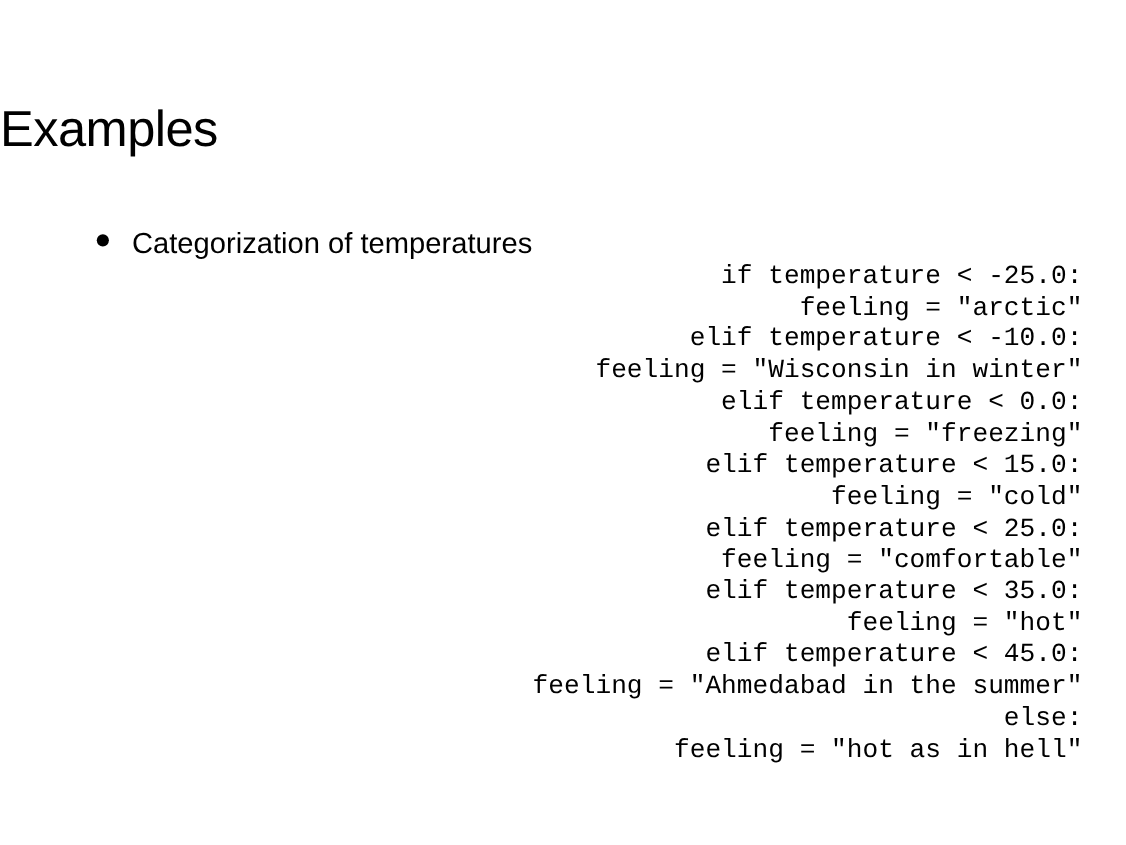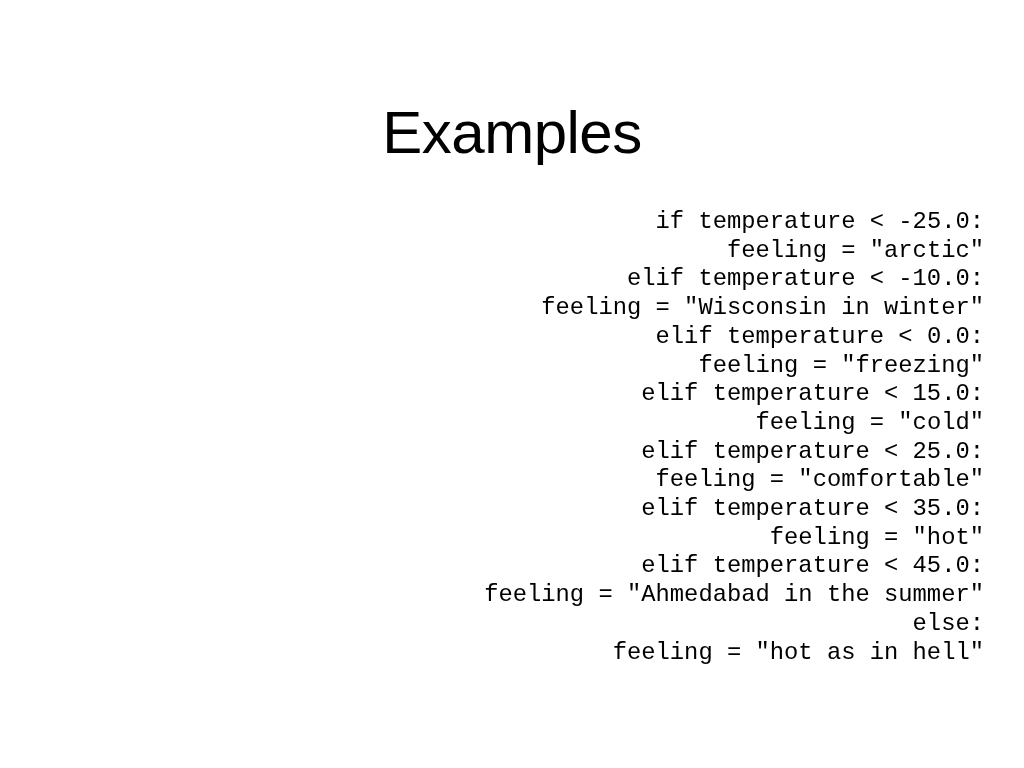--- a/index.html
+++ b/index.html
@@ -23,23 +23,22 @@
     height: 768px;
     background: #ffffff;
   }
 
   
   #slide-title {
     position: absolute;
     left: 0;
     top: 63px;
     width: 1024px;
-    text-align: center;
     font-family: "Liberation Sans", sans-serif;
-    font-size: 60px;
+    font-size: 46px;
     font-weight: 400;
     line-height: 1.0;
     letter-spacing: -0.5px;
     color: #000000;
     white-space: nowrap;
   }
 
   
   #body-block {
     position: absolute;
@@ -92,18 +91,22 @@
 </style>
 </head>
 <body>
 
 <div id="slide">
 
   <h1 id="slide-title">Examples</h1>
 
   <div id="body-block">
 
+    <div class="bullet-row">
+      <span class="bullet-marker"></span>
+      <span class="bullet-text">Categorization of temperatures</span>
+    </div>
 
     <pre id="code-block"><div class="code-line">if temperature &lt; -25.0:</div><div class="code-line">    feeling = "arctic"</div><div class="code-line">elif temperature &lt; -10.0:</div><div class="code-line">    feeling = "Wisconsin in winter"</div><div class="code-line">elif temperature &lt; 0.0:</div><div class="code-line">    feeling = "freezing"</div><div class="code-line">elif temperature &lt; 15.0:</div><div class="code-line">    feeling = "cold"</div><div class="code-line">elif temperature &lt; 25.0:</div><div class="code-line">    feeling = "comfortable"</div><div class="code-line">elif temperature &lt; 35.0:</div><div class="code-line">    feeling = "hot"</div><div class="code-line">elif temperature &lt; 45.0:</div><div class="code-line">    feeling = "Ahmedabad in the summer"</div><div class="code-line">else:</div><div class="code-line">    feeling = "hot as in hell"</div></pre>
 
   </div>
 
 </div>
 
 </body></html>

